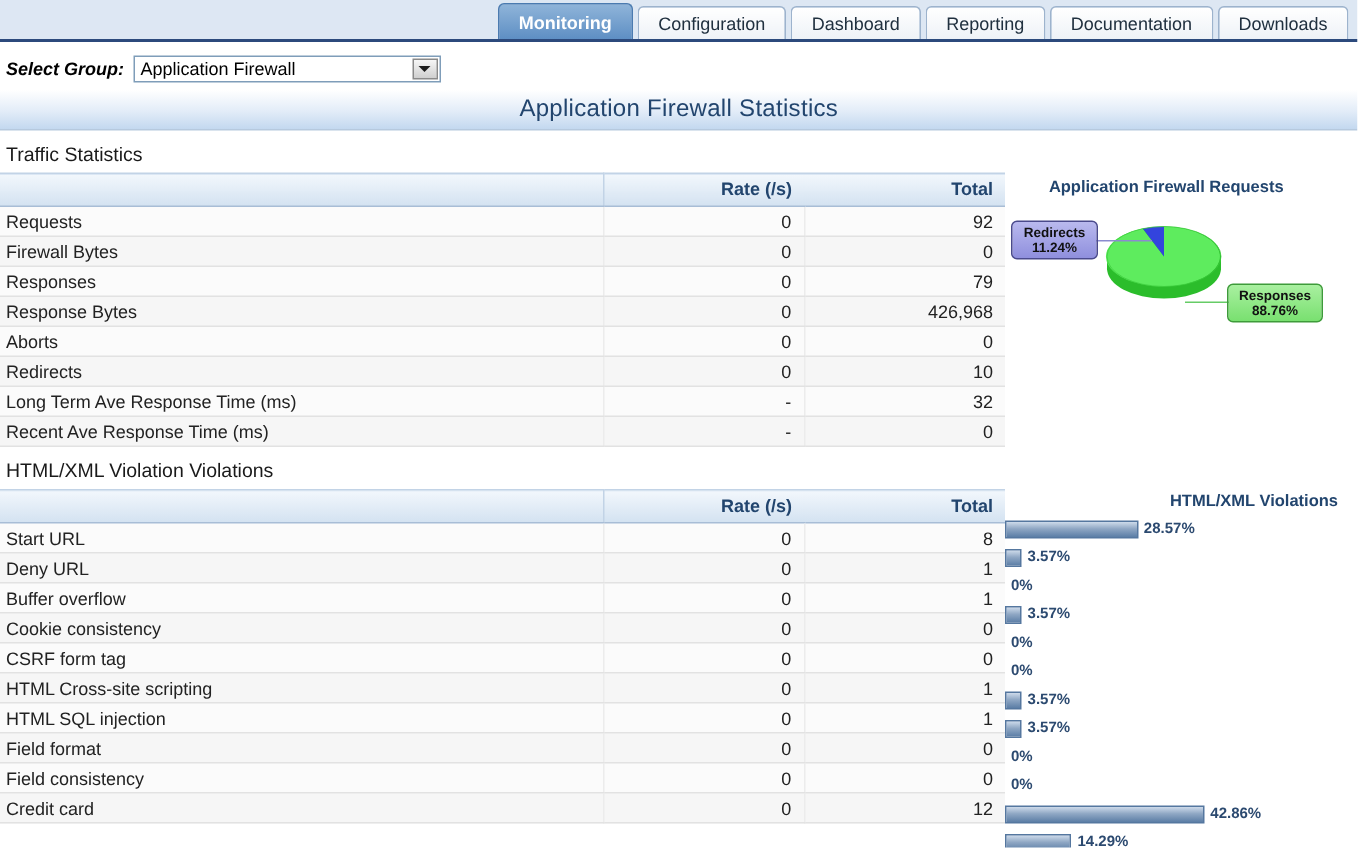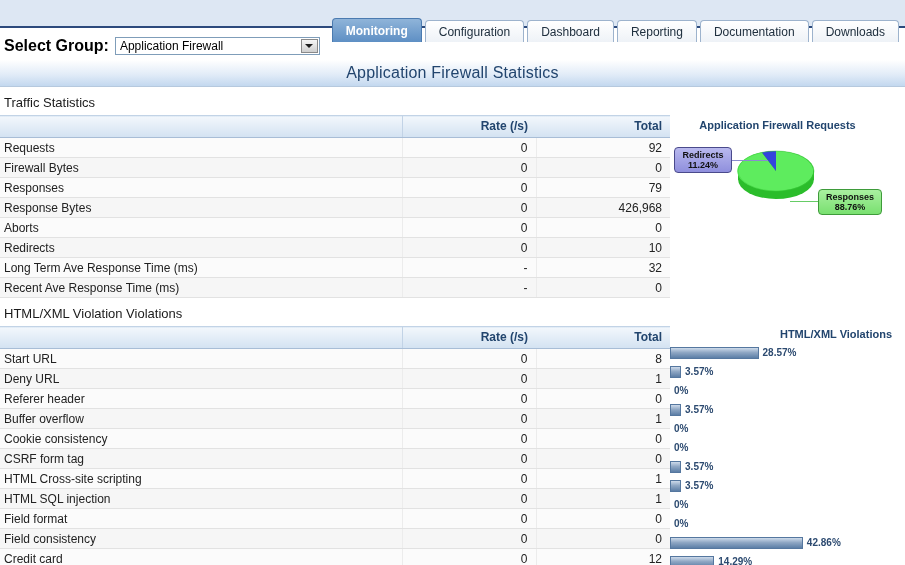--- a/index.html
+++ b/index.html
@@ -15,30 +15,30 @@
     border-bottom:2px solid #2c4a7c;
     display:flex;justify-content:flex-end;align-items:flex-end;
     padding-right:6px;box-sizing:border-box;
   }
   .tab{
     height:22px;line-height:22px;margin-left:3px;padding:0 13px;
     background:linear-gradient(#ffffff,#eef2f7);
     border:1px solid #9db3cd;border-bottom:none;
     border-radius:4px 4px 0 0;
     font-size:12px;color:#20303f;white-space:nowrap;
-    position:relative;top:16px;box-sizing:border-box;
+    position:relative;top:0;box-sizing:border-box;
   }
   .tab.active{
     background:linear-gradient(#8fb4d9,#5e8fc4);
     border-color:#4b7bb0;color:#ffffff;font-weight:bold;
     height:24px;line-height:24px;
   }
   
   .groupbar{height:28px;display:flex;align-items:center;padding:4px 0 0 4px;}
-  .groupbar .lbl{font-weight:bold;font-size:16px;color:#000;margin-right:6px;}
+  .groupbar .lbl{font-weight:bold;font-size:12px;color:#000;margin-right:6px;font-style:italic;}
   .selwrap{
     position:relative;width:205px;height:18px;
     border:1px solid #7f9db9;background:#ffffff;box-sizing:border-box;
     display:flex;align-items:center;
   }
   .selwrap .selval{padding-left:4px;font-size:12px;color:#000;}
   .selarrow{
     position:absolute;right:1px;top:1px;width:17px;height:14px;
     background:linear-gradient(#f6f6f6,#cfcfcf);
     border:1px solid #8a8a8a;box-sizing:border-box;
@@ -243,25 +243,20 @@
           <td class="name">Start URL</td>
           <td class="num">0</td>
           <td class="num">8</td>
         </tr>
         <tr>
           <td class="name">Deny URL</td>
           <td class="num">0</td>
           <td class="num">1</td>
         </tr>
         <tr>
-          <td class="name">Referer header</td>
-          <td class="num">0</td>
-          <td class="num">0</td>
-        </tr>
-        <tr>
           <td class="name">Buffer overflow</td>
           <td class="num">0</td>
           <td class="num">1</td>
         </tr>
         <tr>
           <td class="name">Cookie consistency</td>
           <td class="num">0</td>
           <td class="num">0</td>
         </tr>
         <tr>

